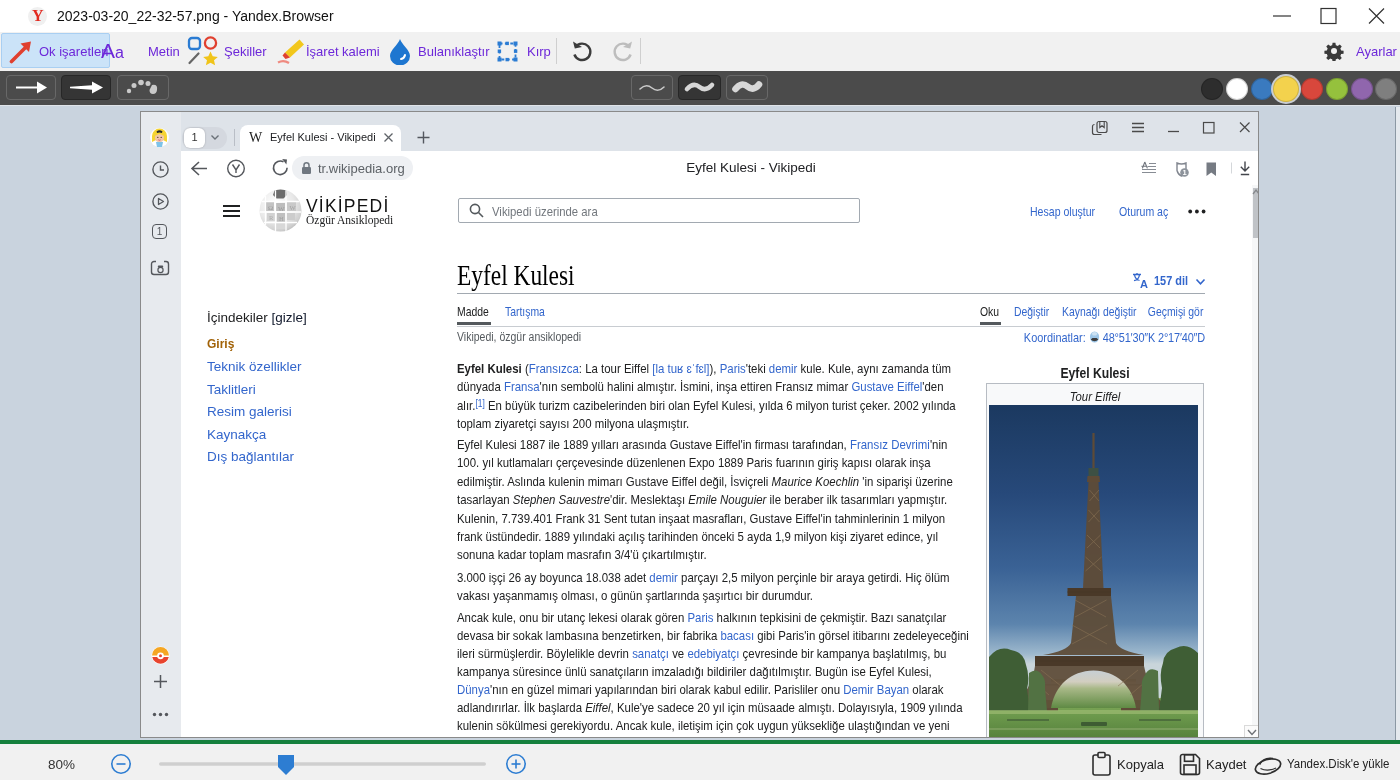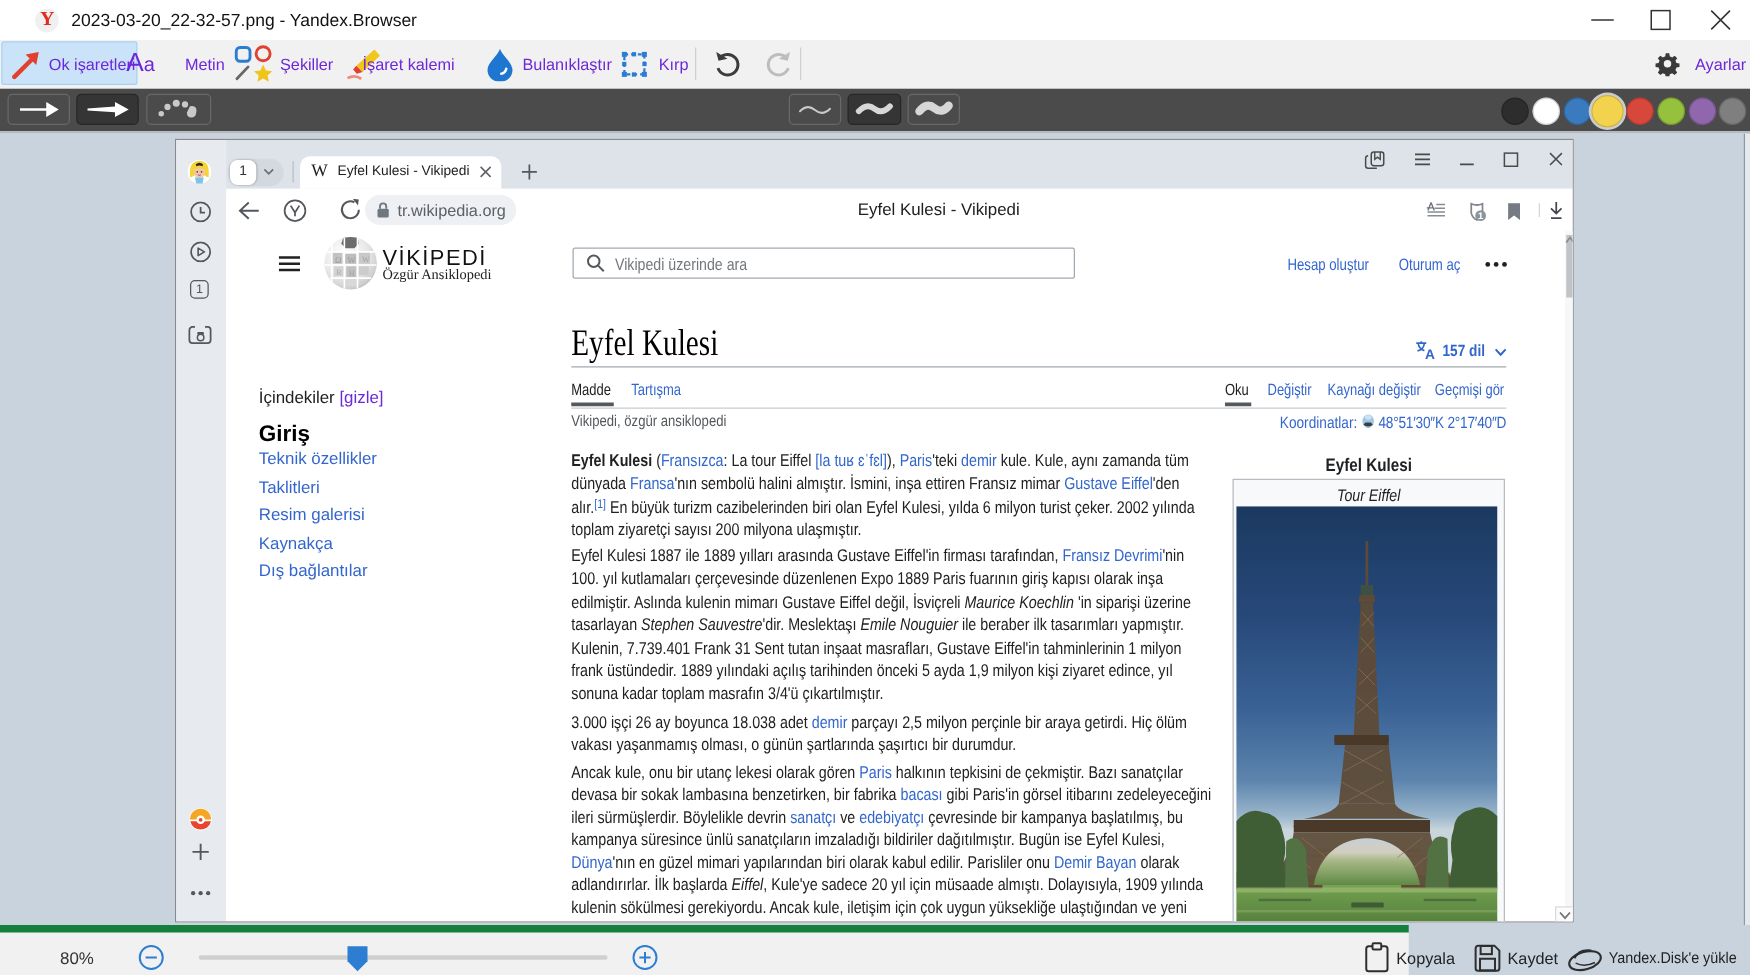--- a/index.html
+++ b/index.html
@@ -15,28 +15,28 @@
 .sep1{position:absolute;top:6px;width:1px;height:26px;background:#cfcfcf}
 
 #tb2{position:absolute;left:0;top:71px;width:1400px;height:35px;background:#4b4b4b;border-bottom:1px solid #dfe3e8}
 .dbtn{position:absolute;top:4px;height:25px;background:#4b4b4b;border:1px solid #686868;border-radius:4px}
 .dbtn.sel{background:#353535;border-color:#272727}
 .dot{position:absolute;top:7px;width:22px;height:22px;border-radius:50%;box-shadow:inset 0 0 0 1px rgba(0,0,0,.18);background-image:radial-gradient(ellipse 60% 35% at 50% 22%,rgba(255,255,255,.35),rgba(255,255,255,0) 70%)}
 
 #canvas{position:absolute;left:0;top:107px;width:1400px;height:633px;background:#c9d3de}
 #rscroll{position:absolute;left:1395px;top:107px;width:5px;height:633px;background:#e4e9ee;border-left:1px solid #8b98a4}
 
-#bbar{position:absolute;left:0;top:740px;width:1127px;height:40px;background:#f1f1f1;border-top:6px solid #15803d}
+#bbar{position:absolute;left:0;top:740px;width:1400px;height:40px;background:#f1f1f1;border-top:4px solid #15803d}
 
 #shot{position:absolute;left:140px;top:111px;width:1119px;height:627px;background:#fff;border:1px solid #8a8a8a;overflow:hidden}
 #tabstrip{position:absolute;left:0;top:0;width:1119px;height:39px;background:#dee3e9}
 #sidebar{position:absolute;left:0;top:0;width:40px;height:627px;background:#e7eaee}
 #navpage{position:absolute;left:40px;top:39px;width:1079px;height:588px;background:#fff;border-top-left-radius:8px}
 
-.blue{color:#6d28d9;text-decoration:none}
+.blue{color:#0f172a;text-decoration:none}
 .wlink{color:#3366cc}
 #wikibody{font-size:13.6px;line-height:18.4px;color:#202122;white-space:nowrap}
 .it{font-style:italic}
 .sx84{transform:scaleX(0.84);transform-origin:0 0}
 .sx80{transform:scaleX(0.8);transform-origin:0 0}
 .sx80r{transform:scaleX(0.8);transform-origin:100% 0}
 .sx84r{transform:scaleX(0.84);transform-origin:100% 0}
 .b{font-weight:bold}
 </style></head>
 <body>
@@ -66,21 +66,21 @@
     <circle cx="23.5" cy="7" r="5.6" fill="none" stroke="#e0402f" stroke-width="2.3"></circle>
     <line x1="2.5" y1="27" x2="11.5" y2="17.5" stroke="#666" stroke-width="2.2" stroke-linecap="round"></line>
     <path d="M23.5 15.5 L25.7 20.3 L30.8 20.9 L27 24.3 L28.1 29.3 L23.5 26.8 L18.9 29.3 L20 24.3 L16.2 20.9 L21.3 20.3 Z" fill="#f0c419"></path>
   </svg>
   <div class="abs tbtxt" style="left:224px;top:12px">Şekiller</div>
   <svg class="abs" style="left:277px;top:6px" width="28" height="27" viewBox="0 0 28 27">
     <path d="M8 14.5 L22.5 1.5 L27 6.5 L13 19.5 Z" fill="#f2c71c"></path>
     <path d="M8 14.5 L13 19.5 L8.5 21 L5.5 17.5 Z" fill="#e0402f"></path>
     <path d="M1 24.5 q5.5 -3 11 0.5" stroke="#ef8a80" stroke-width="2.2" fill="none"></path>
   </svg>
-  <div class="abs tbtxt" style="left:290px;top:12px">İşaret kalemi</div>
+  <div class="abs tbtxt" style="left:306px;top:12px">İşaret kalemi</div>
   <svg class="abs" style="left:388px;top:6px" width="24" height="27" viewBox="0 0 24 27">
     <path d="M12 1 C14 7 22 12 22 18 A10 9.5 0 0 1 2 18 C2 12 10 7 12 1 Z" fill="#1e76d0"></path>
     <path d="M13 21 a5 5 0 0 0 4 -4" stroke="#fff" stroke-width="2" fill="none" stroke-linecap="round"></path>
   </svg>
   <div class="abs tbtxt" style="left:418px;top:12px">Bulanıklaştır</div>
   <svg class="abs" style="left:495px;top:7px" width="25" height="25" viewBox="0 0 25 25">
     <g stroke="#2b7cd3" stroke-width="1.8" stroke-dasharray="3 2.4" fill="none">
         <rect x="4.5" y="4.5" width="16" height="16"></rect>
       </g>
     <g fill="#2b7cd3">
@@ -326,21 +326,21 @@
   <div class="abs" style="left:316px;top:210px;width:34px;height:3px;background:#54595d"></div>
   <div class="abs" style="left:839px;top:210px;width:21px;height:3px;background:#54595d"></div>
   <div class="abs sx84" style="left:316px;top:218px;font-size:12.5px;color:#54595d">Vikipedi, özgür ansiklopedi</div>
   <div class="abs sx84r" style="left:700px;top:218px;width:364px;text-align:right;font-size:13px;color:#36c">Koordinatlar: <svg width="13" height="13" viewBox="0 0 13 13" style="vertical-align:-2px">
         <circle cx="6.5" cy="6" r="5.5" fill="#9ec7e8"></circle>
         <path d="M2 8.5 a6 5 0 0 0 9 0 l-2 -1.5 h-5 z" fill="#3d3d3d"></path>
         <path d="M3 2.5 a5.5 5.5 0 0 1 7 0 l-1.5 2 h-4 z" fill="#cde2f2"></path>
       </svg> <span style="letter-spacing:-0.2px">48°51′30″K 2°17′40″D</span></div>
 
   <div class="abs" style="left:66px;top:198px;font-size:13.5px;color:#202122">İçindekiler <span class="blue">[gizle]</span></div>
-  <div class="abs" style="left:66px;top:225px;font-size:18px;font-weight:bold;color:#000000">Giriş</div>
+  <div class="abs" style="left:66px;top:225px;font-size:12px;font-weight:bold;color:#a16207">Giriş</div>
   <div class="abs" style="left:66px;top:247px;font-size:13.5px;color:#36c">Teknik özellikler</div>
   <div class="abs" style="left:66px;top:270px;font-size:13.5px;color:#36c">Taklitleri</div>
   <div class="abs" style="left:66px;top:292px;font-size:13.5px;color:#36c">Resim galerisi</div>
   <div class="abs" style="left:66px;top:315px;font-size:13.5px;color:#36c">Kaynakça</div>
   <div class="abs" style="left:66px;top:337px;font-size:13.5px;color:#36c">Dış bağlantılar</div>
 
   <div id="wikibody">
   <div class="abs sx84" style="left:316px;top:248px"><span class="b">Eyfel Kulesi</span> (<span class="wlink">Fransızca</span>: La tour Eiffel <span class="wlink">[la tuʁ ɛˈfɛl]</span>), <span class="wlink">Paris</span>'teki <span class="wlink">demir</span> kule. Kule, aynı zamanda tüm<br>dünyada <span class="wlink">Fransa</span>'nın sembolü halini almıştır. İsmini, inşa ettiren Fransız mimar <span class="wlink">Gustave Eiffel</span>'den<br>alır.<sup style="font-size:10px;line-height:0;vertical-align:3.5px" class="wlink">[1]</sup> En büyük turizm cazibelerinden biri olan Eyfel Kulesi, yılda 6 milyon turist çeker. 2002 yılında<br>toplam ziyaretçi sayısı 200 milyona ulaşmıştır.</div>
   <div class="abs sx84" style="left:316px;top:324px">Eyfel Kulesi 1887 ile 1889 yılları arasında Gustave Eiffel'in firması tarafından, <span class="wlink">Fransız Devrimi</span>'nin<br>100. yıl kutlamaları çerçevesinde düzenlenen Expo 1889 Paris fuarının giriş kapısı olarak inşa<br>edilmiştir. Aslında kulenin mimarı Gustave Eiffel değil, İsviçreli <span class="it">Maurice Koechlin</span> 'in siparişi üzerine<br>tasarlayan <span class="it">Stephen Sauvestre</span>'dir. Meslektaşı <span class="it">Emile Nouguier</span> ile beraber ilk tasarımları yapmıştır.<br>Kulenin, 7.739.401 Frank 31 Sent tutan inşaat masrafları, Gustave Eiffel'in tahminlerinin 1 milyon<br>frank üstündedir. 1889 yılındaki açılış tarihinden önceki 5 ayda 1,9 milyon kişi ziyaret edince, yıl<br>sonuna kadar toplam masrafın 3/4'ü çıkartılmıştır.</div>
   <div class="abs sx84" style="left:316px;top:457px">3.000 işçi 26 ay boyunca 18.038 adet <span class="wlink">demir</span> parçayı 2,5 milyon perçinle bir araya getirdi. Hiç ölüm<br>vakası yaşanmamış olması, o günün şartlarında şaşırtıcı bir durumdur.</div>

